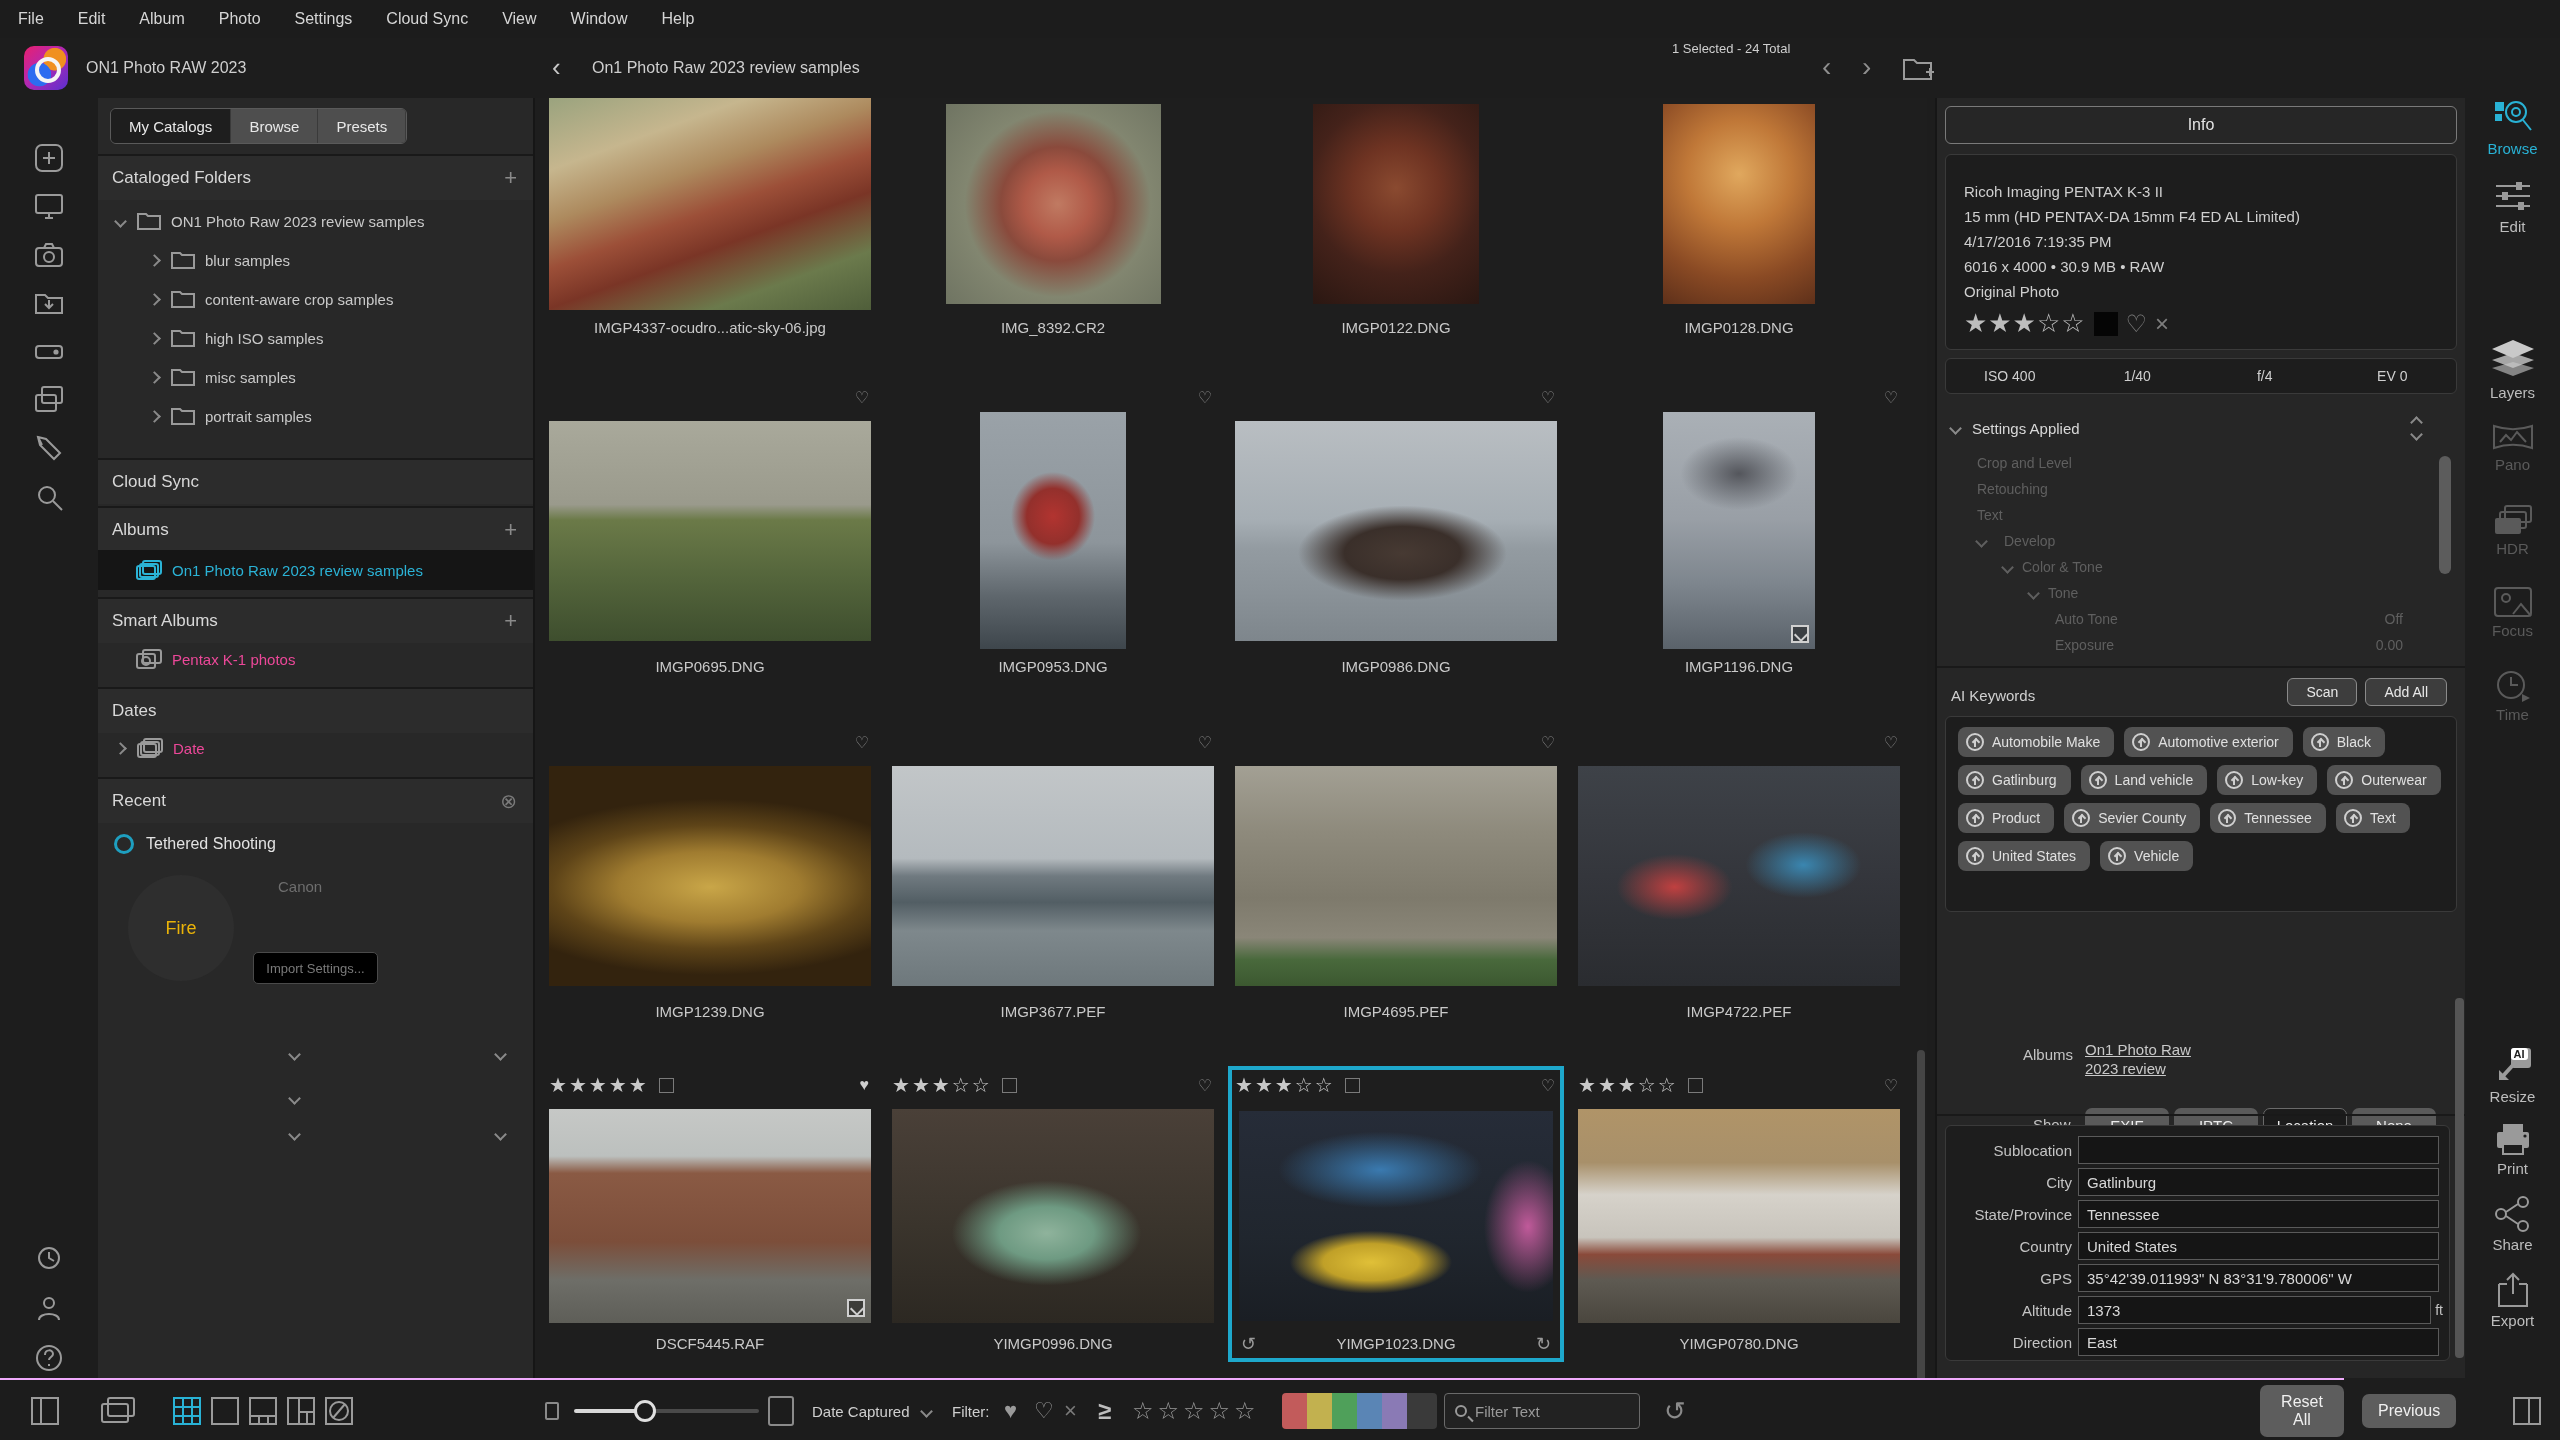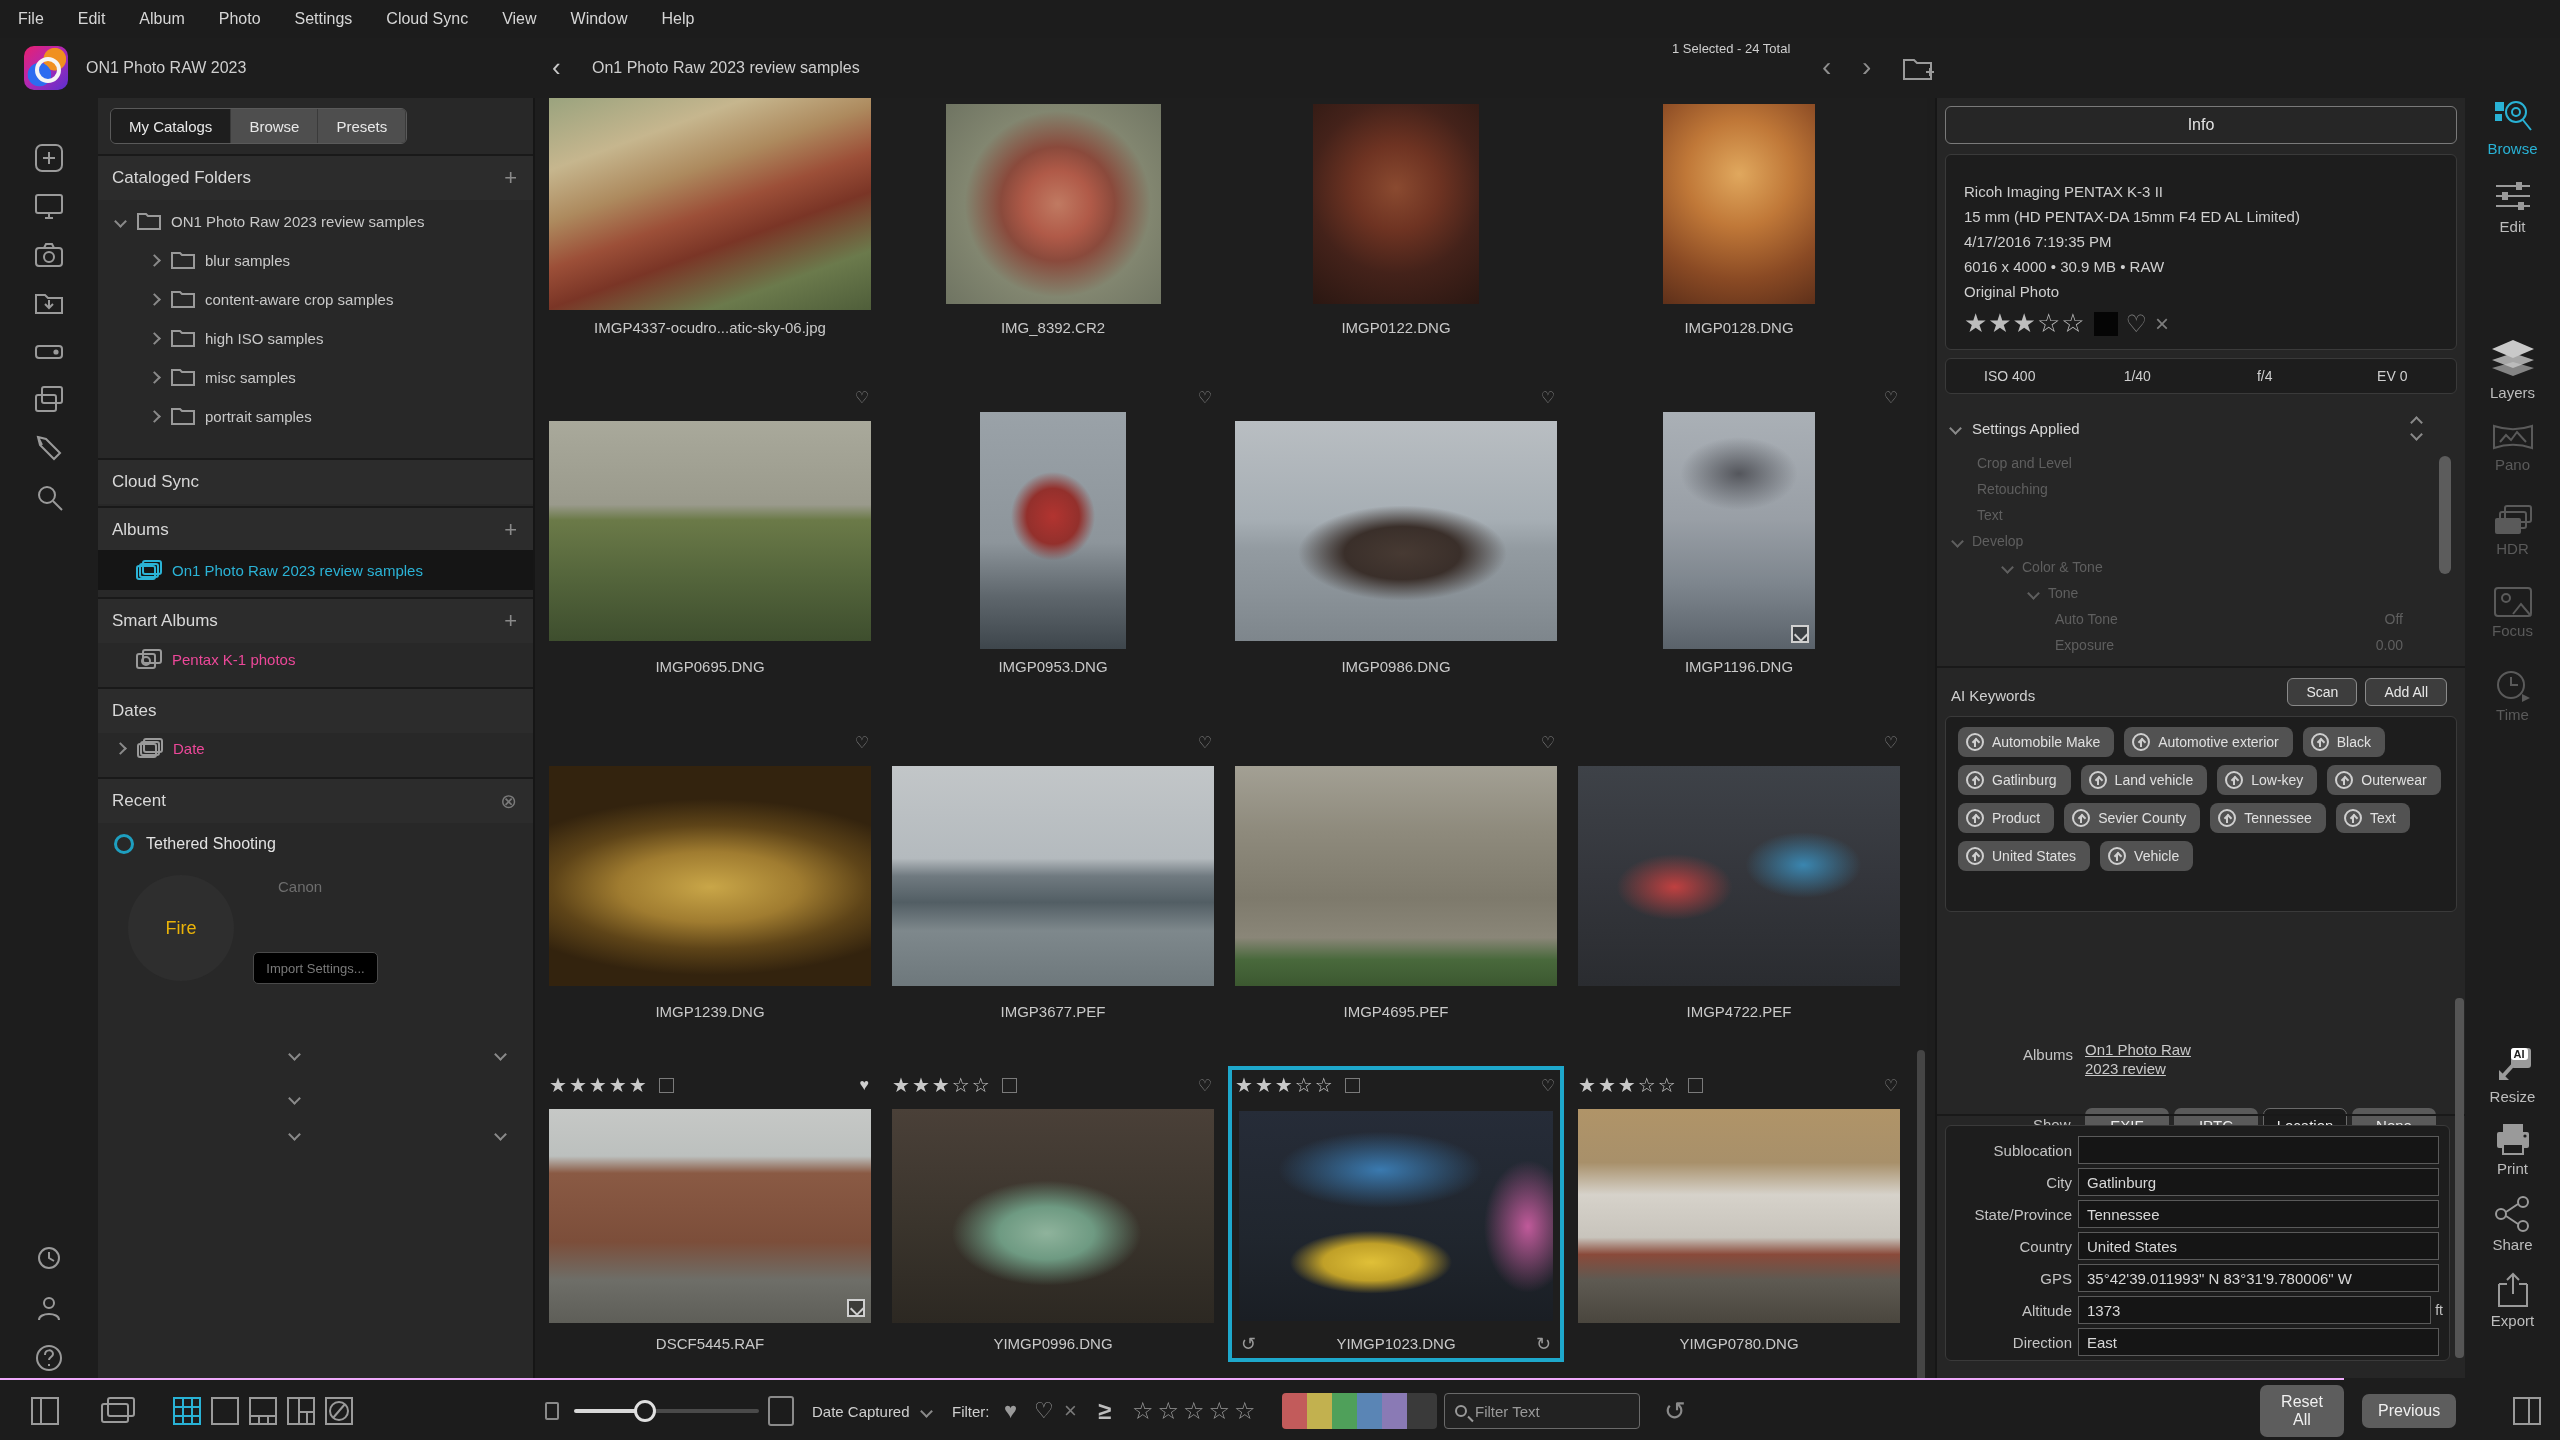--- a/index.html
+++ b/index.html
@@ -632,21 +632,21 @@
     <div class="sa-tree" id="sa-tree">
         <div class="sa-row" style="padding-left: 40px;">
           <span>Crop and Level</span>
         </div>
         <div class="sa-row" style="padding-left: 40px;">
           <span>Retouching</span>
         </div>
         <div class="sa-row" style="padding-left: 40px;">
           <span>Text</span>
         </div>
-        <div class="sa-row" style="padding-left: 16px;">
+        <div class="sa-row" style="padding-left: 40px; gap: 8px;">
           <span class="chev d"></span>
           <span>Develop</span>
         </div>
         <div class="sa-row" style="padding-left: 66px;">
           <span class="chev d"></span>
           <span>Color &amp; Tone</span>
         </div>
         <div class="sa-row" style="padding-left: 92px;">
           <span class="chev d"></span>
           <span>Tone</span>

